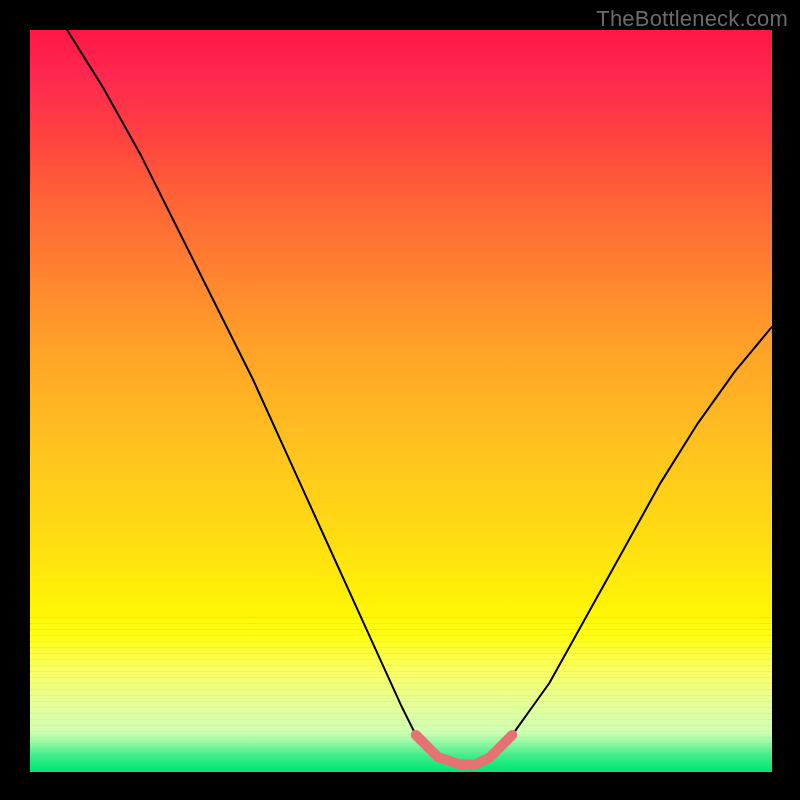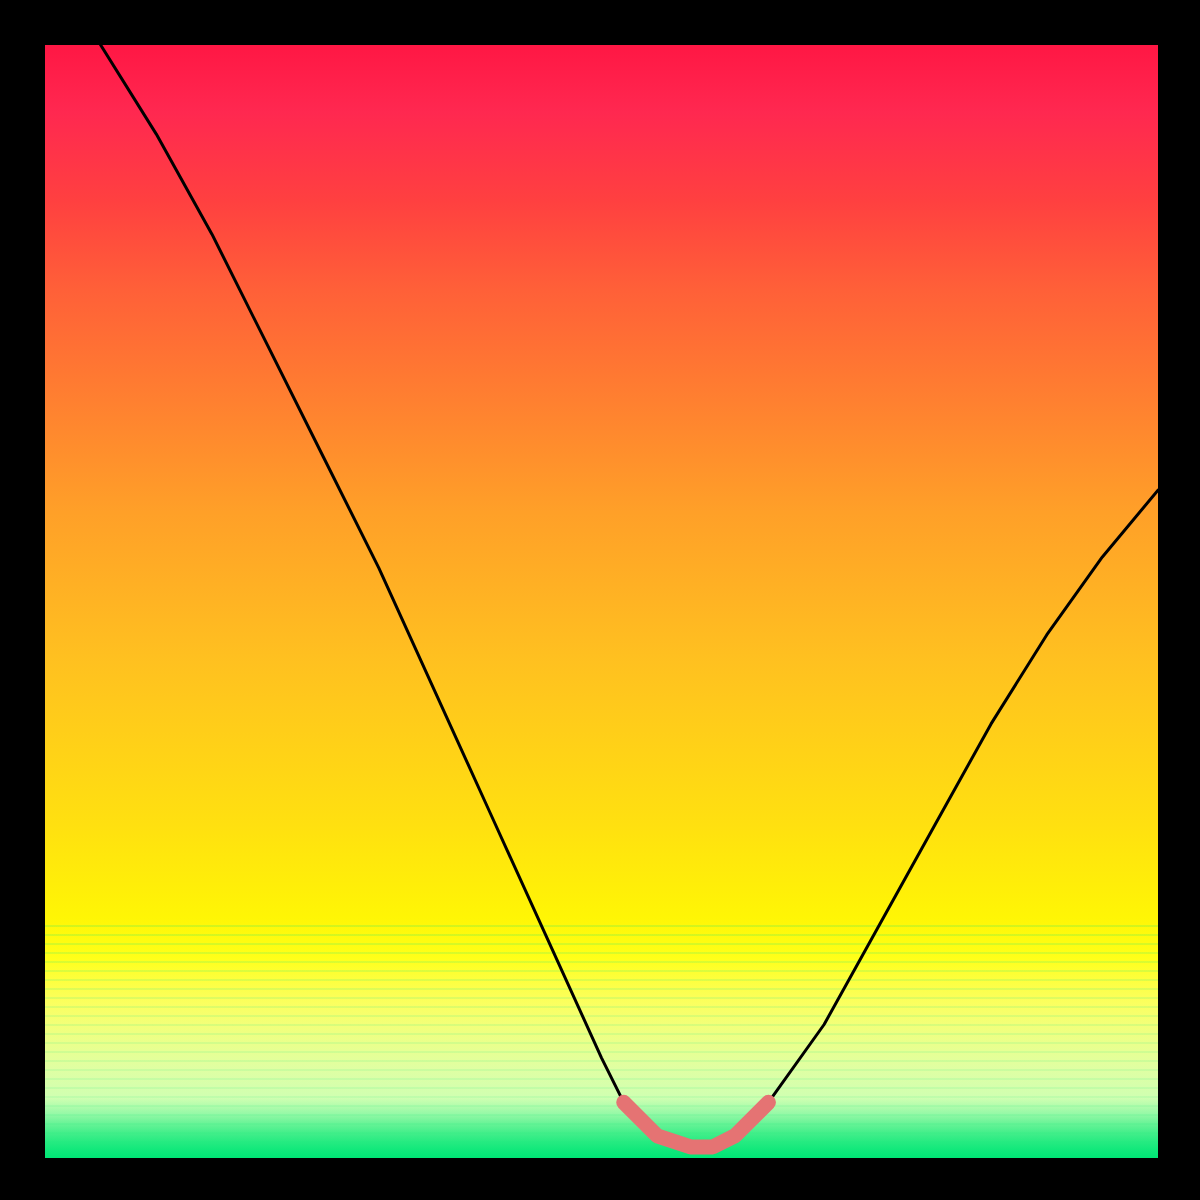--- a/index.html
+++ b/index.html
@@ -80,20 +80,21 @@
     font-weight: 500;
     letter-spacing: 0.2px;
     user-select: none;
   }
 </style>
 </head>
 <body>
 
 <div class="frame">
 
+  <div class="watermark">TheBottleneck.com</div>
 
   <div class="plot">
     <div class="gradient"></div>
     <div class="green-band"></div>
 
     <svg class="curve" viewBox="0 0 742 742" preserveAspectRatio="none">
       <path fill="none" stroke="#000" stroke-width="2" stroke-linecap="round" stroke-linejoin="round" d="M37.1 0.0 L74.2 59.4 L111.3 126.1 L148.4 200.3 L185.5 274.5 L222.6 348.7 L259.7 430.4 L296.8 512.0 L333.9 593.6 L371.0 675.2 L385.8 704.9 L408.1 727.2 L430.4 734.6 L445.2 734.6 L460.0 727.2 L482.3 704.9 L519.4 653.0 L556.5 586.2 L593.6 519.4 L630.7 452.6 L667.8 393.3 L704.9 341.3 L742.0 296.8"></path>
       <path fill="none" stroke="#e57373" stroke-width="10" stroke-linecap="round" stroke-linejoin="round" d="M385.8 704.9 L408.1 727.2 L430.4 734.6 L445.2 734.6 L460.0 727.2 L482.3 704.9"></path>
     </svg>
   </div>

